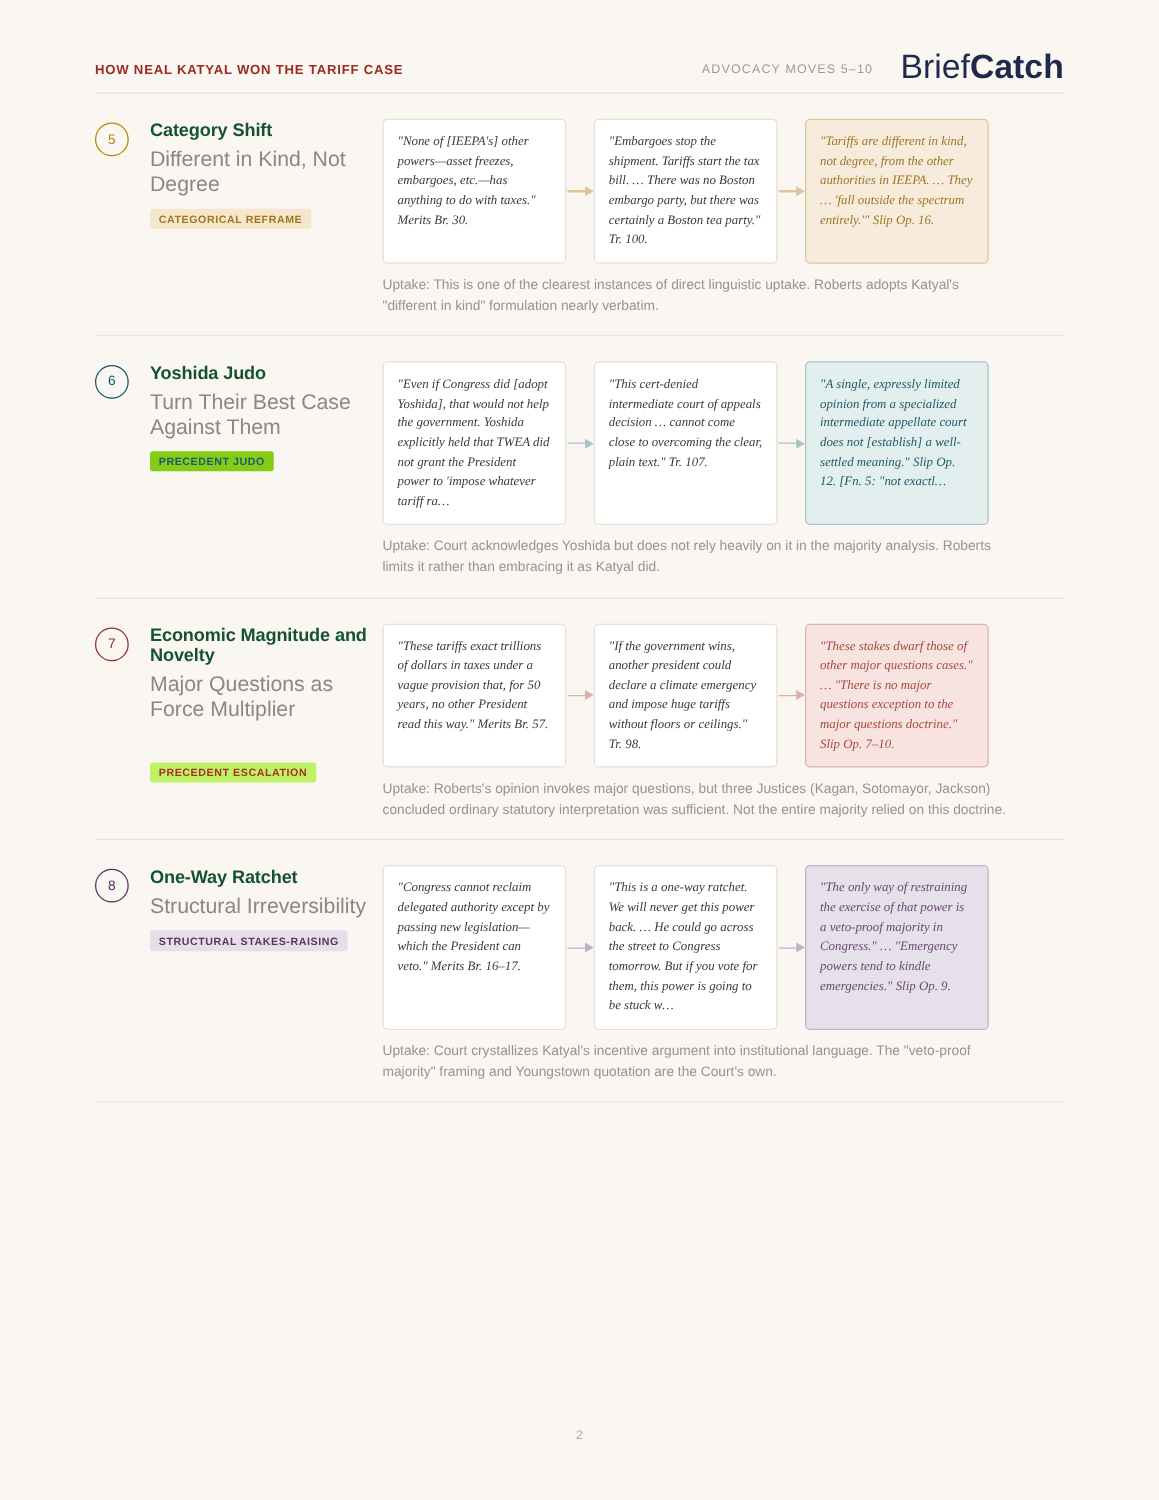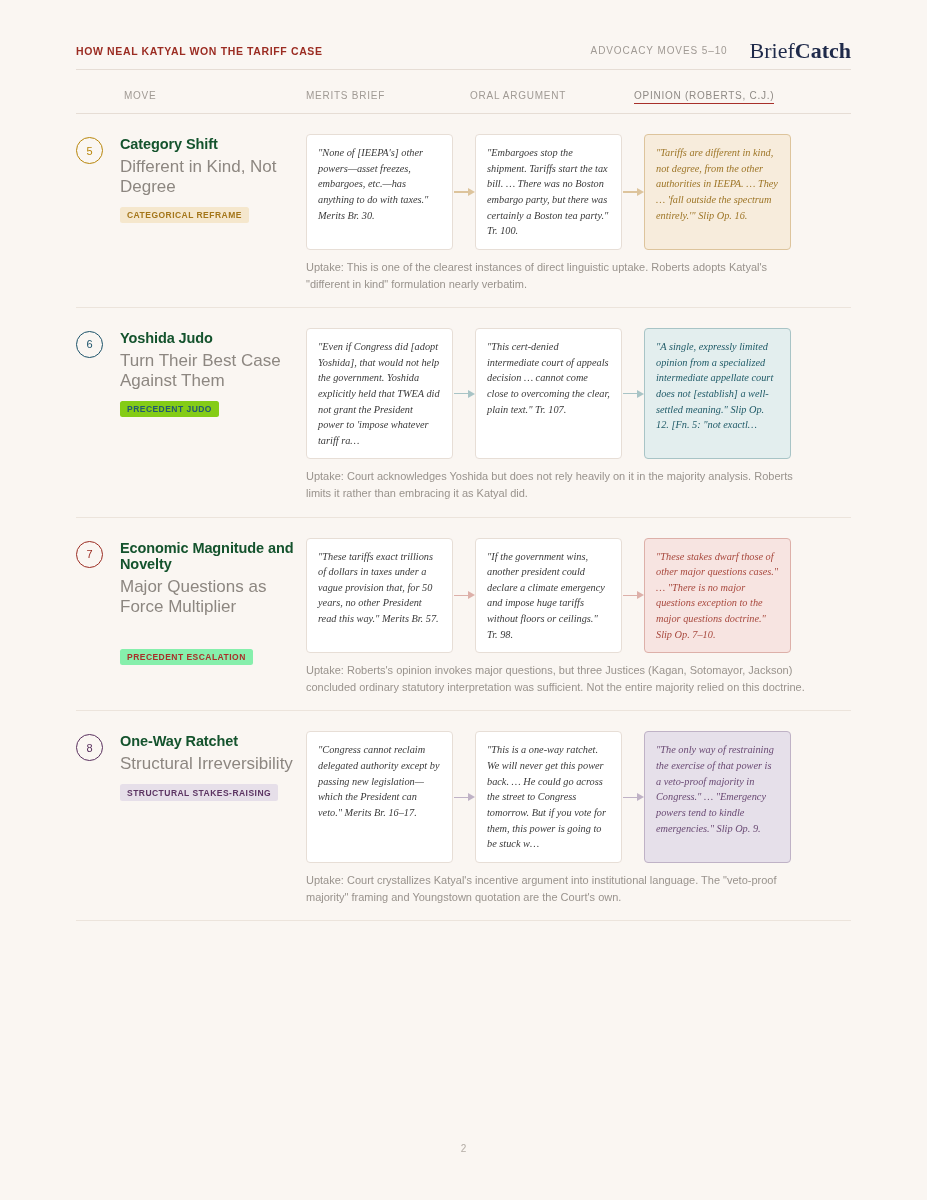--- a/index.html
+++ b/index.html
@@ -50,22 +50,22 @@
   }
   .masthead-kicker {
     font-size: 10px;
     letter-spacing: 0.09em;
     color: #a09a94;
     text-transform: uppercase;
     padding-bottom: 6px;
     white-space: nowrap;
   }
   .logo {
-    font-family: Liberation Serif, serif;
-    font-size: 22px;
+    font-family: Liberation Sans, sans-serif;
+    font-size: 27px;
     color: #1f2a4a;
     line-height: 1;
     white-space: nowrap;
   }
   .logo .logo-light { font-weight: normal; }
   .logo .logo-bold  { font-weight: bold; }
 
   
   .colheads {
     display: flex;
@@ -223,26 +223,20 @@
   <div class="masthead">
     <div class="masthead-left">HOW NEAL KATYAL WON THE TARIFF CASE</div>
     <div class="masthead-right">
       <div class="masthead-kicker">ADVOCACY MOVES 5–10</div>
       <div class="logo">
         <span class="logo-light">Brief</span><span class="logo-bold">Catch</span>
       </div>
     </div>
   </div>
 
-  <div class="colheads">
-    <div class="colhead ch-move">MOVE</div>
-    <div class="colhead ch-merits">MERITS BRIEF</div>
-    <div class="colhead ch-oral">ORAL ARGUMENT</div>
-    <div class="colhead ch-opinion">OPINION (ROBERTS, C.J.)</div>
-  </div>
 
   <div id="rows">
       <div class="row">
     <div class="move-col">
       <div class="num-circle" style="border-color: rgb(184, 134, 11); color: rgb(184, 134, 11);">5</div>
       <div class="move-text">
         <div class="move-title">Category Shift</div>
         <div class="move-sub">Different in Kind, Not Degree</div>
         <span class="move-badge" style="background: rgb(245, 231, 205); color: rgb(164, 118, 26);">CATEGORICAL REFRAME</span>
       </div>
@@ -289,21 +283,21 @@
       </div>
       <div class="uptake">Uptake: Court acknowledges Yoshida but does not rely heavily on it in the majority analysis. Roberts limits it rather than embracing it as Katyal did.</div>
     </div>
       </div>
       <div class="row">
     <div class="move-col">
       <div class="num-circle" style="border-color: rgb(155, 44, 34); color: rgb(155, 44, 34);">7</div>
       <div class="move-text">
         <div class="move-title">Economic Magnitude and Novelty</div>
         <div class="move-sub">Major Questions as Force Multiplier</div>
-        <span class="move-badge" style="background: #86efac; color: rgb(168, 48, 42); margin-top: 24px;">PRECEDENT ESCALATION</span>
+        <span class="move-badge" style="background: #bef264; color: rgb(168, 48, 42); margin-top: 24px;">PRECEDENT ESCALATION</span>
       </div>
     </div>
     <div class="content-col">
       <div class="cards">
         <div class="card card-merits">"These tariffs exact trillions of dollars in taxes under a vague provision that, for 50 years, no other President read this way." Merits Br. 57.</div>
         <div class="arrow">
               <span class="shaft" style="background: rgb(221, 176, 169);"></span>
               <span class="head" style="border-left-color: rgb(221, 176, 169);"></span>
             </div>
         <div class="card card-oral">"If the government wins, another president could declare a climate emergency and impose huge tariffs without floors or ceilings." Tr. 98.</div>

